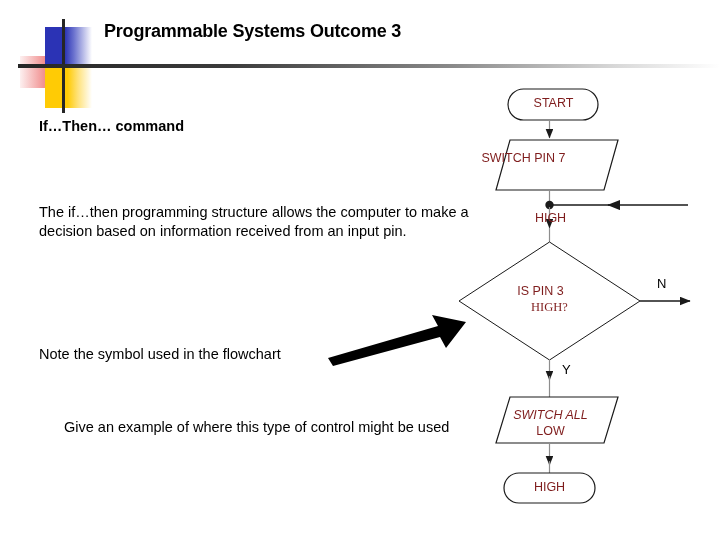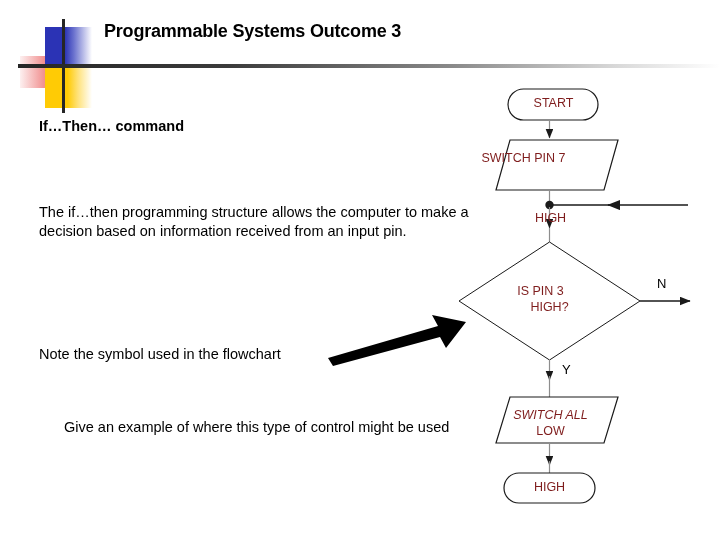--- a/index.html
+++ b/index.html
@@ -205,21 +205,21 @@
 
     <rect x="64" y="393" width="91" height="30" rx="15" ry="15" fill="#ffffff" stroke="#1a1a1a" stroke-width="1.2"></rect>
   </svg>
 
   <div class="fc-label" style="left:508px; top:96px; width:91px;">START</div>
 
   <div class="fc-label" style="left:456px; top:151px; width:135px;">SWITCH PIN 7</div>
   <div class="fc-label" style="left:483px; top:167px; width:135px;margin-top:44px;">HIGH</div>
 
   <div class="fc-label" style="left:475px; top:284px; width:131px;">IS PIN 3</div>
-  <div class="fc-label" style="left:484px; top:300px; width:131px;">HIGH?</div>
+  <div class="fc-label" style="left:484px; top:300px; width:131px;font-family:Liberation Serif, serif;">HIGH?</div>
 
   <div class="fc-label" style="left:483px; top:408px; width:135px;font-style:italic;">SWITCH ALL</div>
   <div class="fc-label" style="left:483px; top:424px; width:135px;">LOW</div>
 
   <div class="fc-label" style="left:504px; top:480px; width:91px;">HIGH</div>
 
   <div class="branch-label" style="left:657px; top:276px;">N</div>
   <div class="branch-label" style="left:562px; top:362px;">Y</div>
 
 </div>

